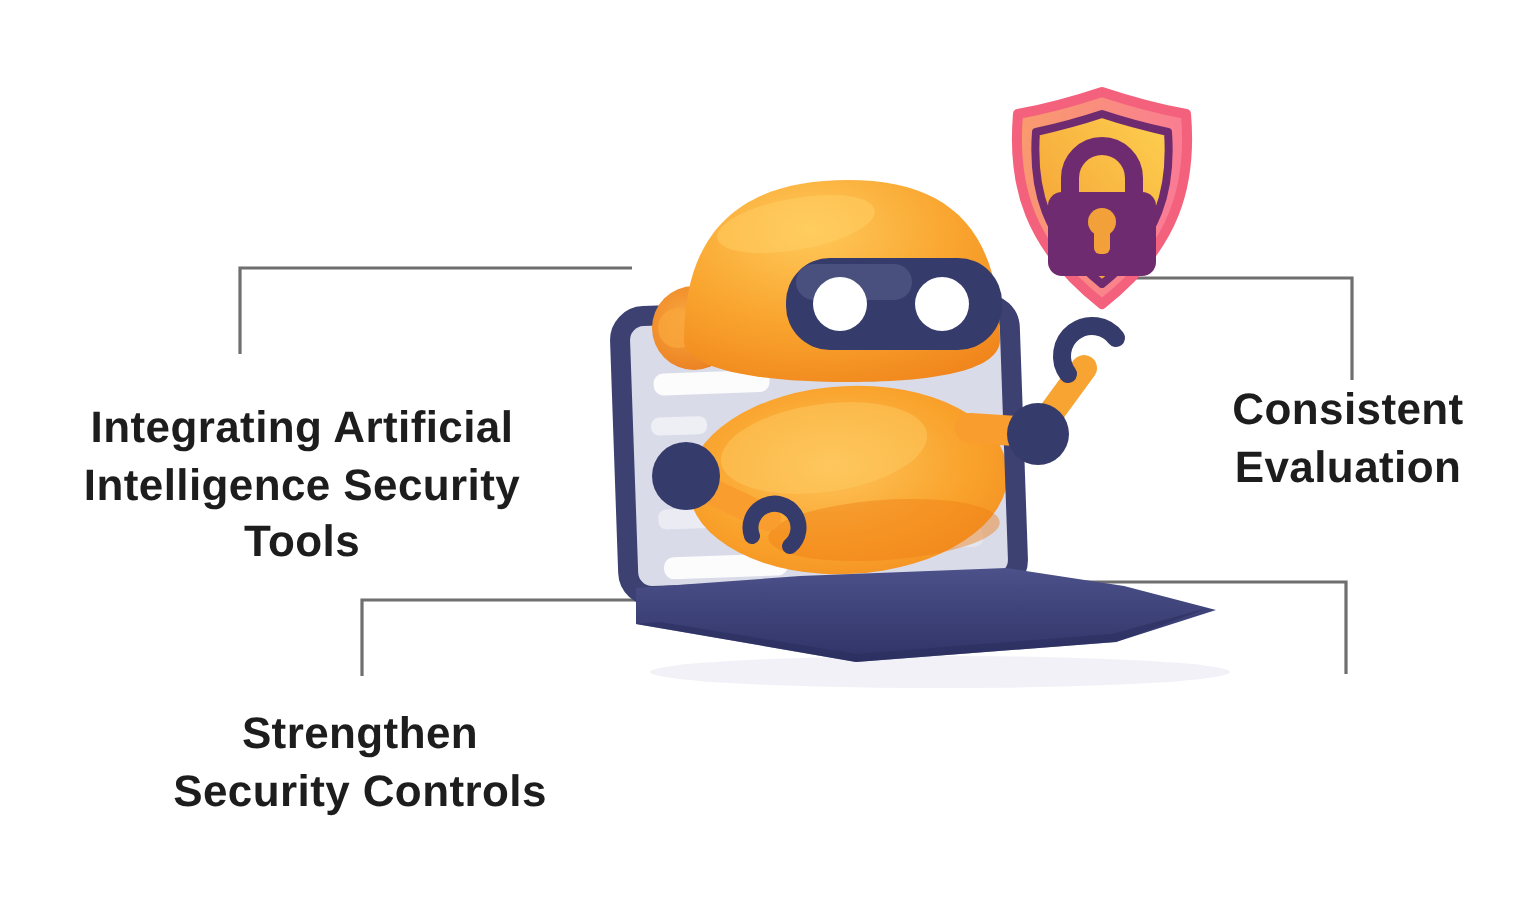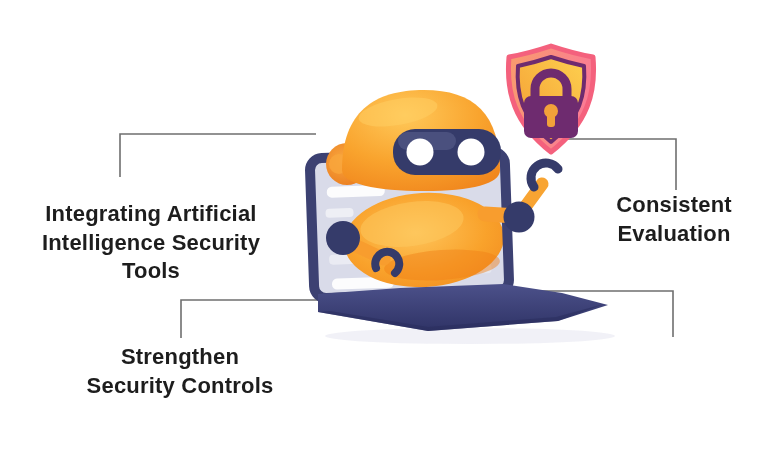--- a/index.html
+++ b/index.html
@@ -16,21 +16,21 @@
     font-weight:bold;
     font-size:22px;
     line-height:1.3;
     color:#1d1d1d;
     text-align:center;
     white-space:pre-line;
     letter-spacing:0.2px;
   }
   .label.tl{left:6px;  top:188px; width:290px;margin-top:12px;}
   .label.tr{left:574px; top:191px; width:200px;}
-  .label.bl{left:59px;  top:343px; width:242px;}
+  .label.bl{left:59px;  top:353px; width:242px;}
   .label.br{left:489px; top:343px; width:246px;}
 </style>
 </head>
 <body>
 
 <div class="canvas">
 
   <svg width="768" height="461" viewBox="0 0 768 461">
     <defs>
       <radialGradient id="gradHead" cx="40%" cy="25%" r="85%">

